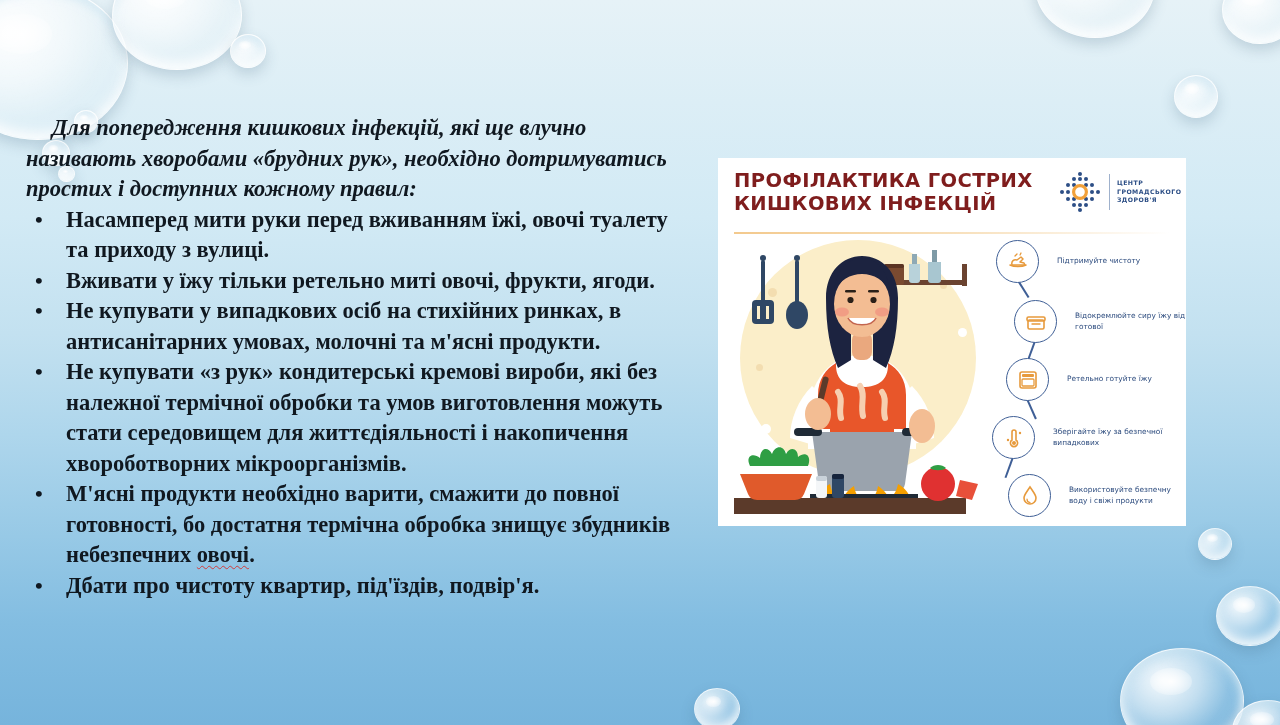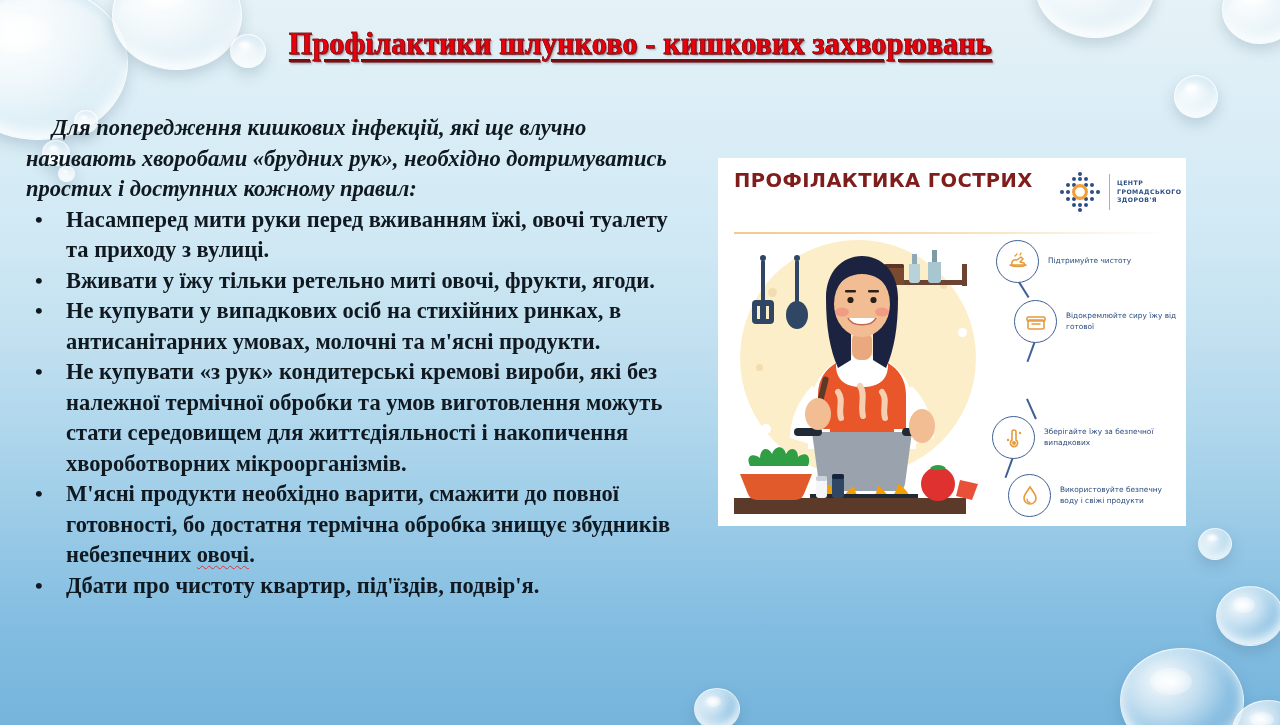--- a/index.html
+++ b/index.html
@@ -157,21 +157,21 @@
   
   #steps { position:absolute; left:272px; top:80px; width:192px; height:284px; }
   .step { position:absolute; display:flex; align-items:center; }
   .circ {
     width: 41px; height: 41px; border-radius:50%;
     border: 1.6px solid #3f5f96; background:#ffffff;
     display:flex; align-items:center; justify-content:center;
     flex: 0 0 auto;
   }
   .step-label {
-    margin-left: 9px;
+    margin-left: 18px;
     font-family: "DejaVu Sans", "Liberation Sans", sans-serif;
     font-size: 7.4px;
     line-height: 10.5px;
     color: #2b4a7d;
     width: 120px;
   }
   .connector { position:absolute; background:#3f5f96; width:1.6px; }
 </style>
 </head>
 <body>
@@ -188,23 +188,20 @@
     <div class="bub" style="left:1035px; top:-66px;  width:118px; height:102px;"></div>
     <div class="bub" style="left:1174px; top:75px;   width:42px;  height:41px;"></div>
     <div class="bub" style="left:1222px; top:-24px;  width:74px;  height:66px;"></div>
     <div class="bub" style="left:1198px; top:528px;  width:32px;  height:30px;"></div>
     <div class="bub" style="left:1216px; top:586px;  width:66px;  height:58px;"></div>
     <div class="bub" style="left:1120px; top:648px;  width:122px; height:104px;"></div>
     <div class="bub" style="left:1232px; top:700px;  width:70px;  height:60px;"></div>
     <div class="bub" style="left:694px;  top:688px;  width:44px;  height:40px;"></div>
   </div>
 
-  <div id="title-bar">
-    <span id="title-text">Профілактики шлунково - кишкових захворювань</span>
-  </div>
 
   <div id="body-col">
     <p id="intro-para">Для попередження кишкових інфекцій, які ще влучно називають хворобами «брудних рук», необхідно дотримуватись простих і доступних кожному правил:</p>
 
     <ul class="rules">
       <li>
         <span class="dot">•</span>
         <span>Насамперед мити руки перед вживанням їжі, овочі туалету та приходу з вулиці.</span>
       </li>
       <li>
@@ -228,20 +225,21 @@
         <span>Дбати про чистоту квартир, під'їздів, подвір'я.</span>
       </li>
     </ul>
   </div>
 
   <div id="info-panel">
 
     <div id="ig-header">
       <div id="ig-title">
         <div>ПРОФІЛАКТИКА ГОСТРИХ</div>
+        <div>КИШКОВИХ ІНФЕКЦІЙ</div>
       </div>
 
       <div id="ig-logo">
         <svg width="44" height="44" viewBox="0 0 44 44">
           <g fill="#2d4f86">
             <circle cx="22" cy="4" r="2"></circle>
             <circle cx="16" cy="9" r="2"></circle>
               <circle cx="22" cy="9" r="2"></circle>
               <circle cx="28" cy="9" r="2"></circle>
             <circle cx="10" cy="15" r="2"></circle>
@@ -403,20 +401,30 @@
         <div class="circ">
           <svg width="24" height="24" viewBox="0 0 24 24">
             <rect x="4" y="10" width="16" height="9" rx="1.5" fill="none" stroke="#e79a3c" stroke-width="1.6"></rect>
             <rect x="3" y="7" width="18" height="4" rx="1.5" fill="none" stroke="#e79a3c" stroke-width="1.6"></rect>
             <path d="M8 14h8" stroke="#e79a3c" stroke-width="1.4" stroke-linecap="round"></path>
           </svg>
         </div>
         <div class="step-label">Відокремлюйте сиру їжу від готової</div>
       </div>
 
+      <div class="step" style="left:16px; top:120px;">
+        <div class="circ">
+          <svg width="24" height="24" viewBox="0 0 24 24">
+            <rect x="4" y="4" width="16" height="16" rx="2" fill="none" stroke="#e79a3c" stroke-width="1.6"></rect>
+            <rect x="6" y="6" width="12" height="3" rx="1" fill="#e79a3c"></rect>
+            <rect x="6" y="11" width="12" height="7" rx="1" fill="none" stroke="#e79a3c" stroke-width="1.3"></rect>
+          </svg>
+        </div>
+        <div class="step-label">Ретельно готуйте їжу</div>
+      </div>
 
       <div class="step" style="left:2px; top:178px;">
         <div class="circ">
           <svg width="24" height="24" viewBox="0 0 24 24">
             <path d="M12 4a2 2 0 0 1 2 2v8a3.6 3.6 0 1 1-4 0V6a2 2 0 0 1 2-2z" fill="none" stroke="#e79a3c" stroke-width="1.6"></path>
             <circle cx="12" cy="17" r="2" fill="#e79a3c"></circle>
             <circle cx="18" cy="7" r="1.2" fill="#e79a3c"></circle>
             <circle cx="6" cy="14" r="1.2" fill="#e79a3c"></circle>
           </svg>
         </div>

